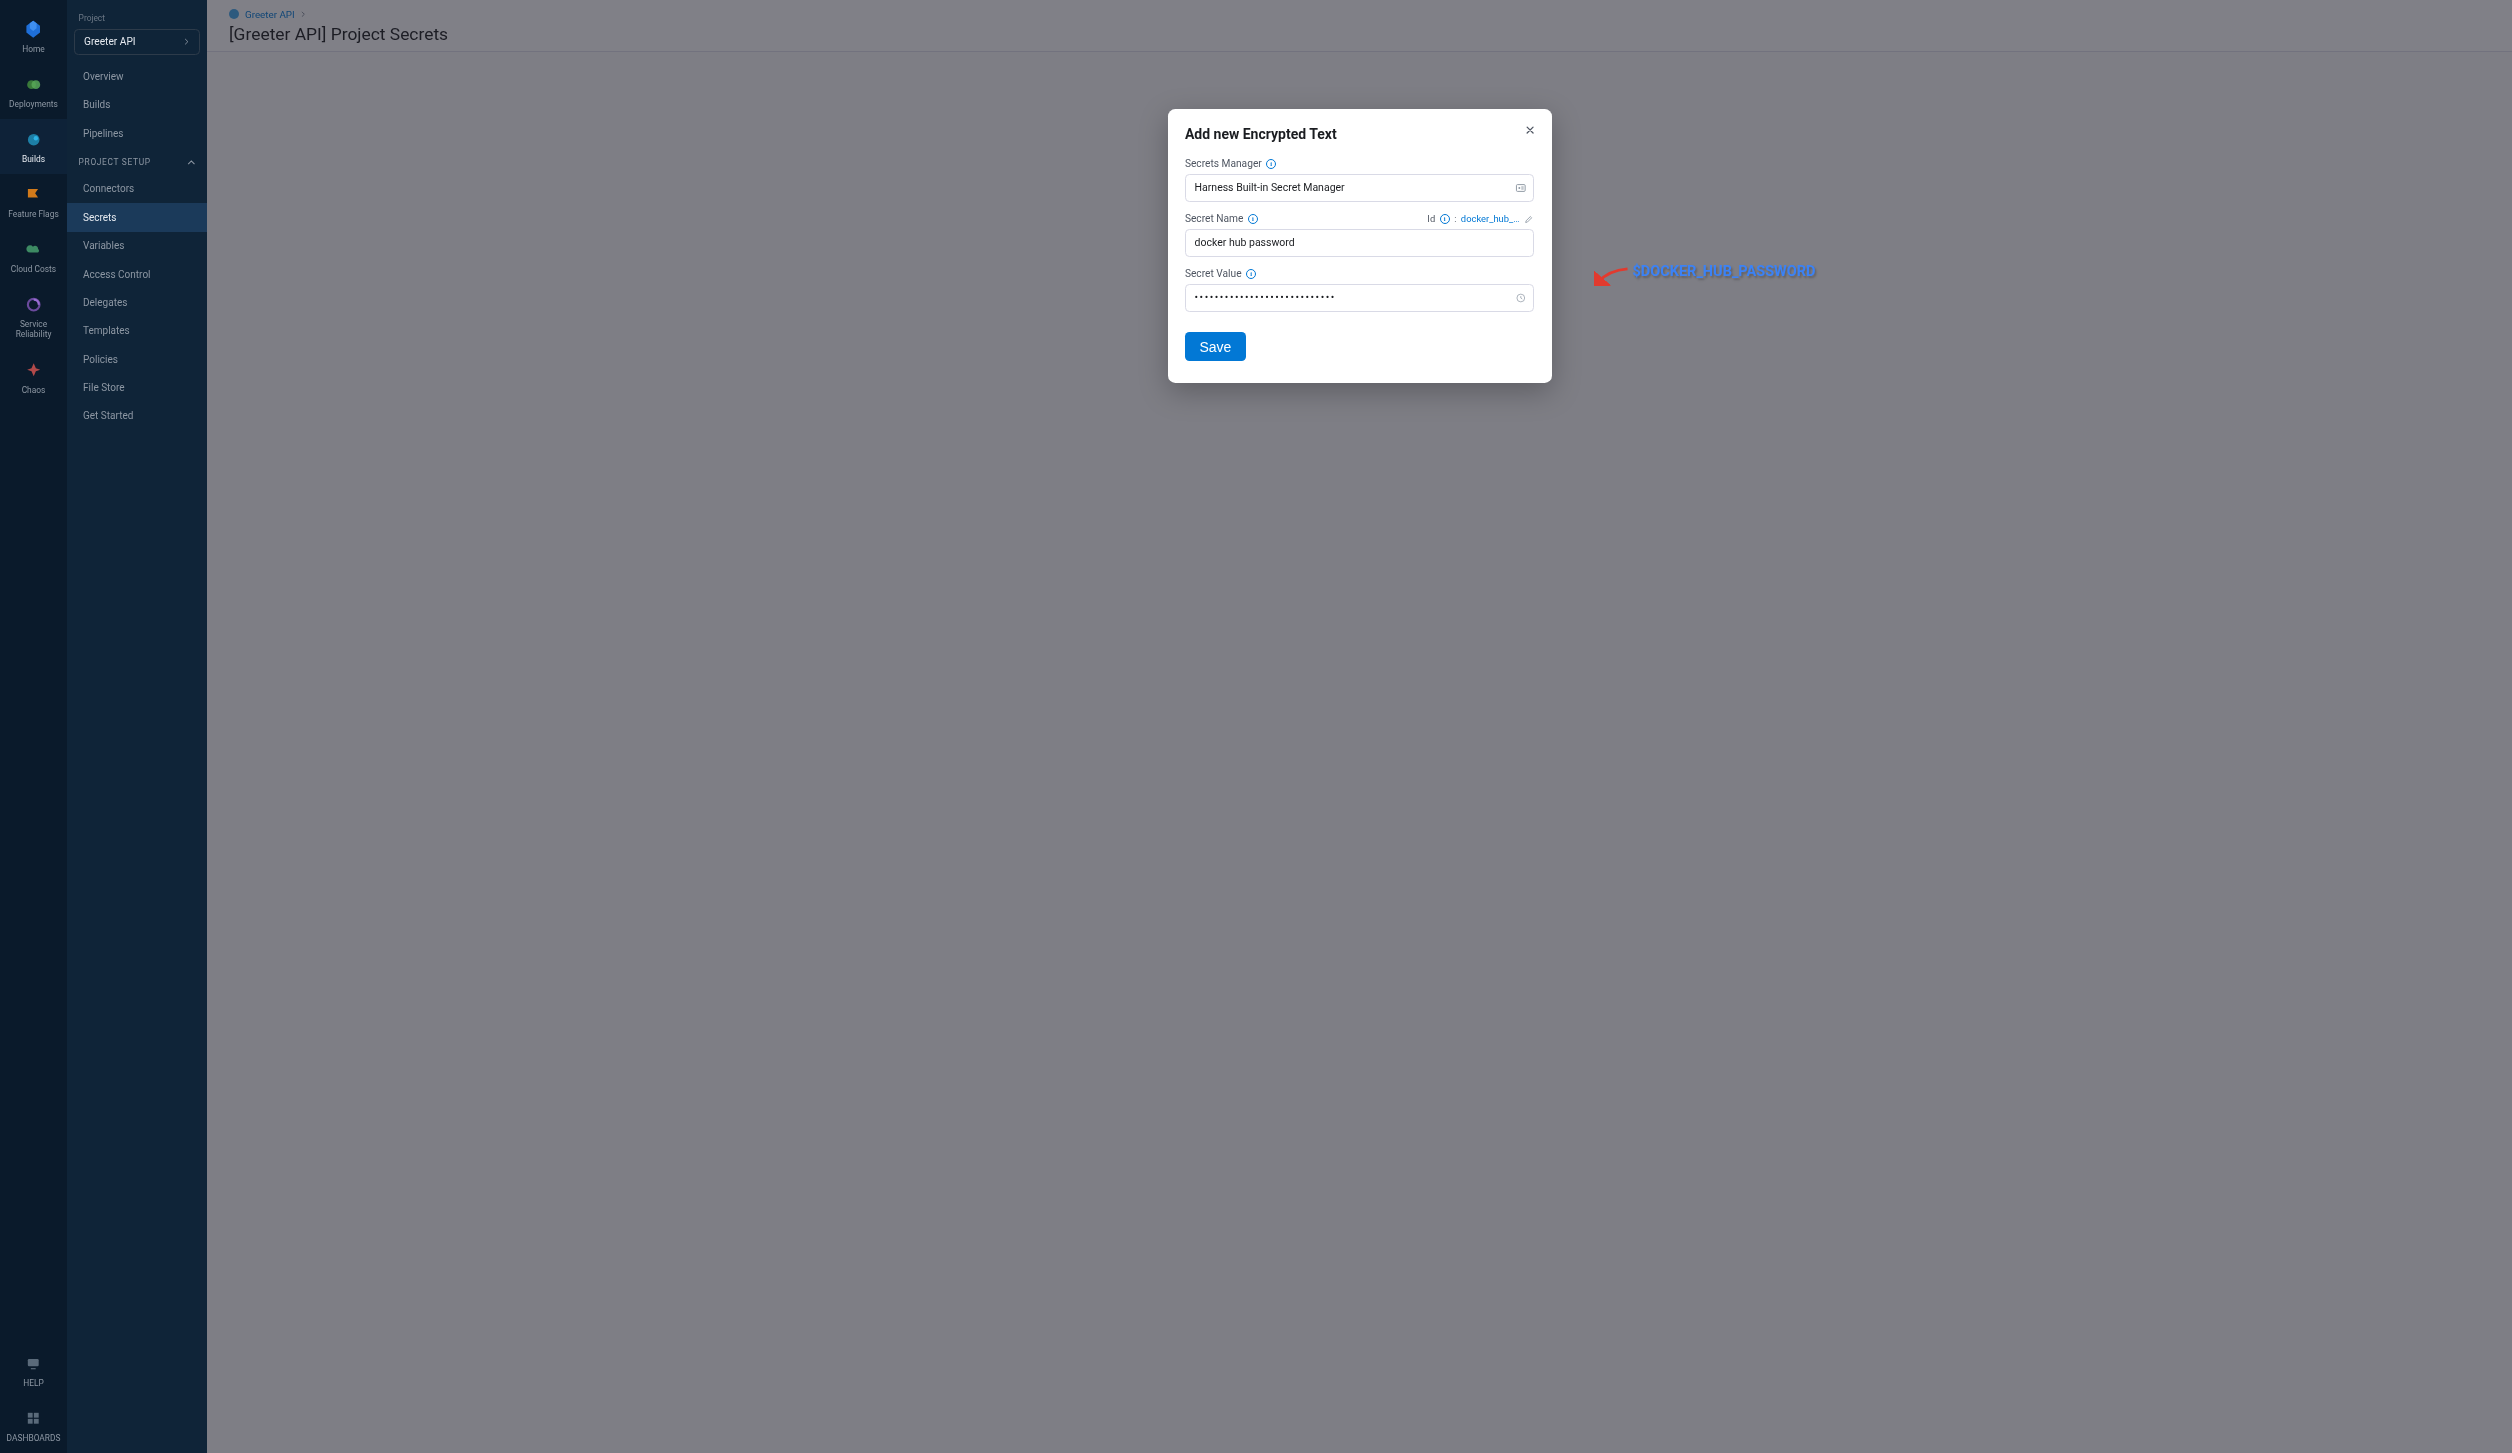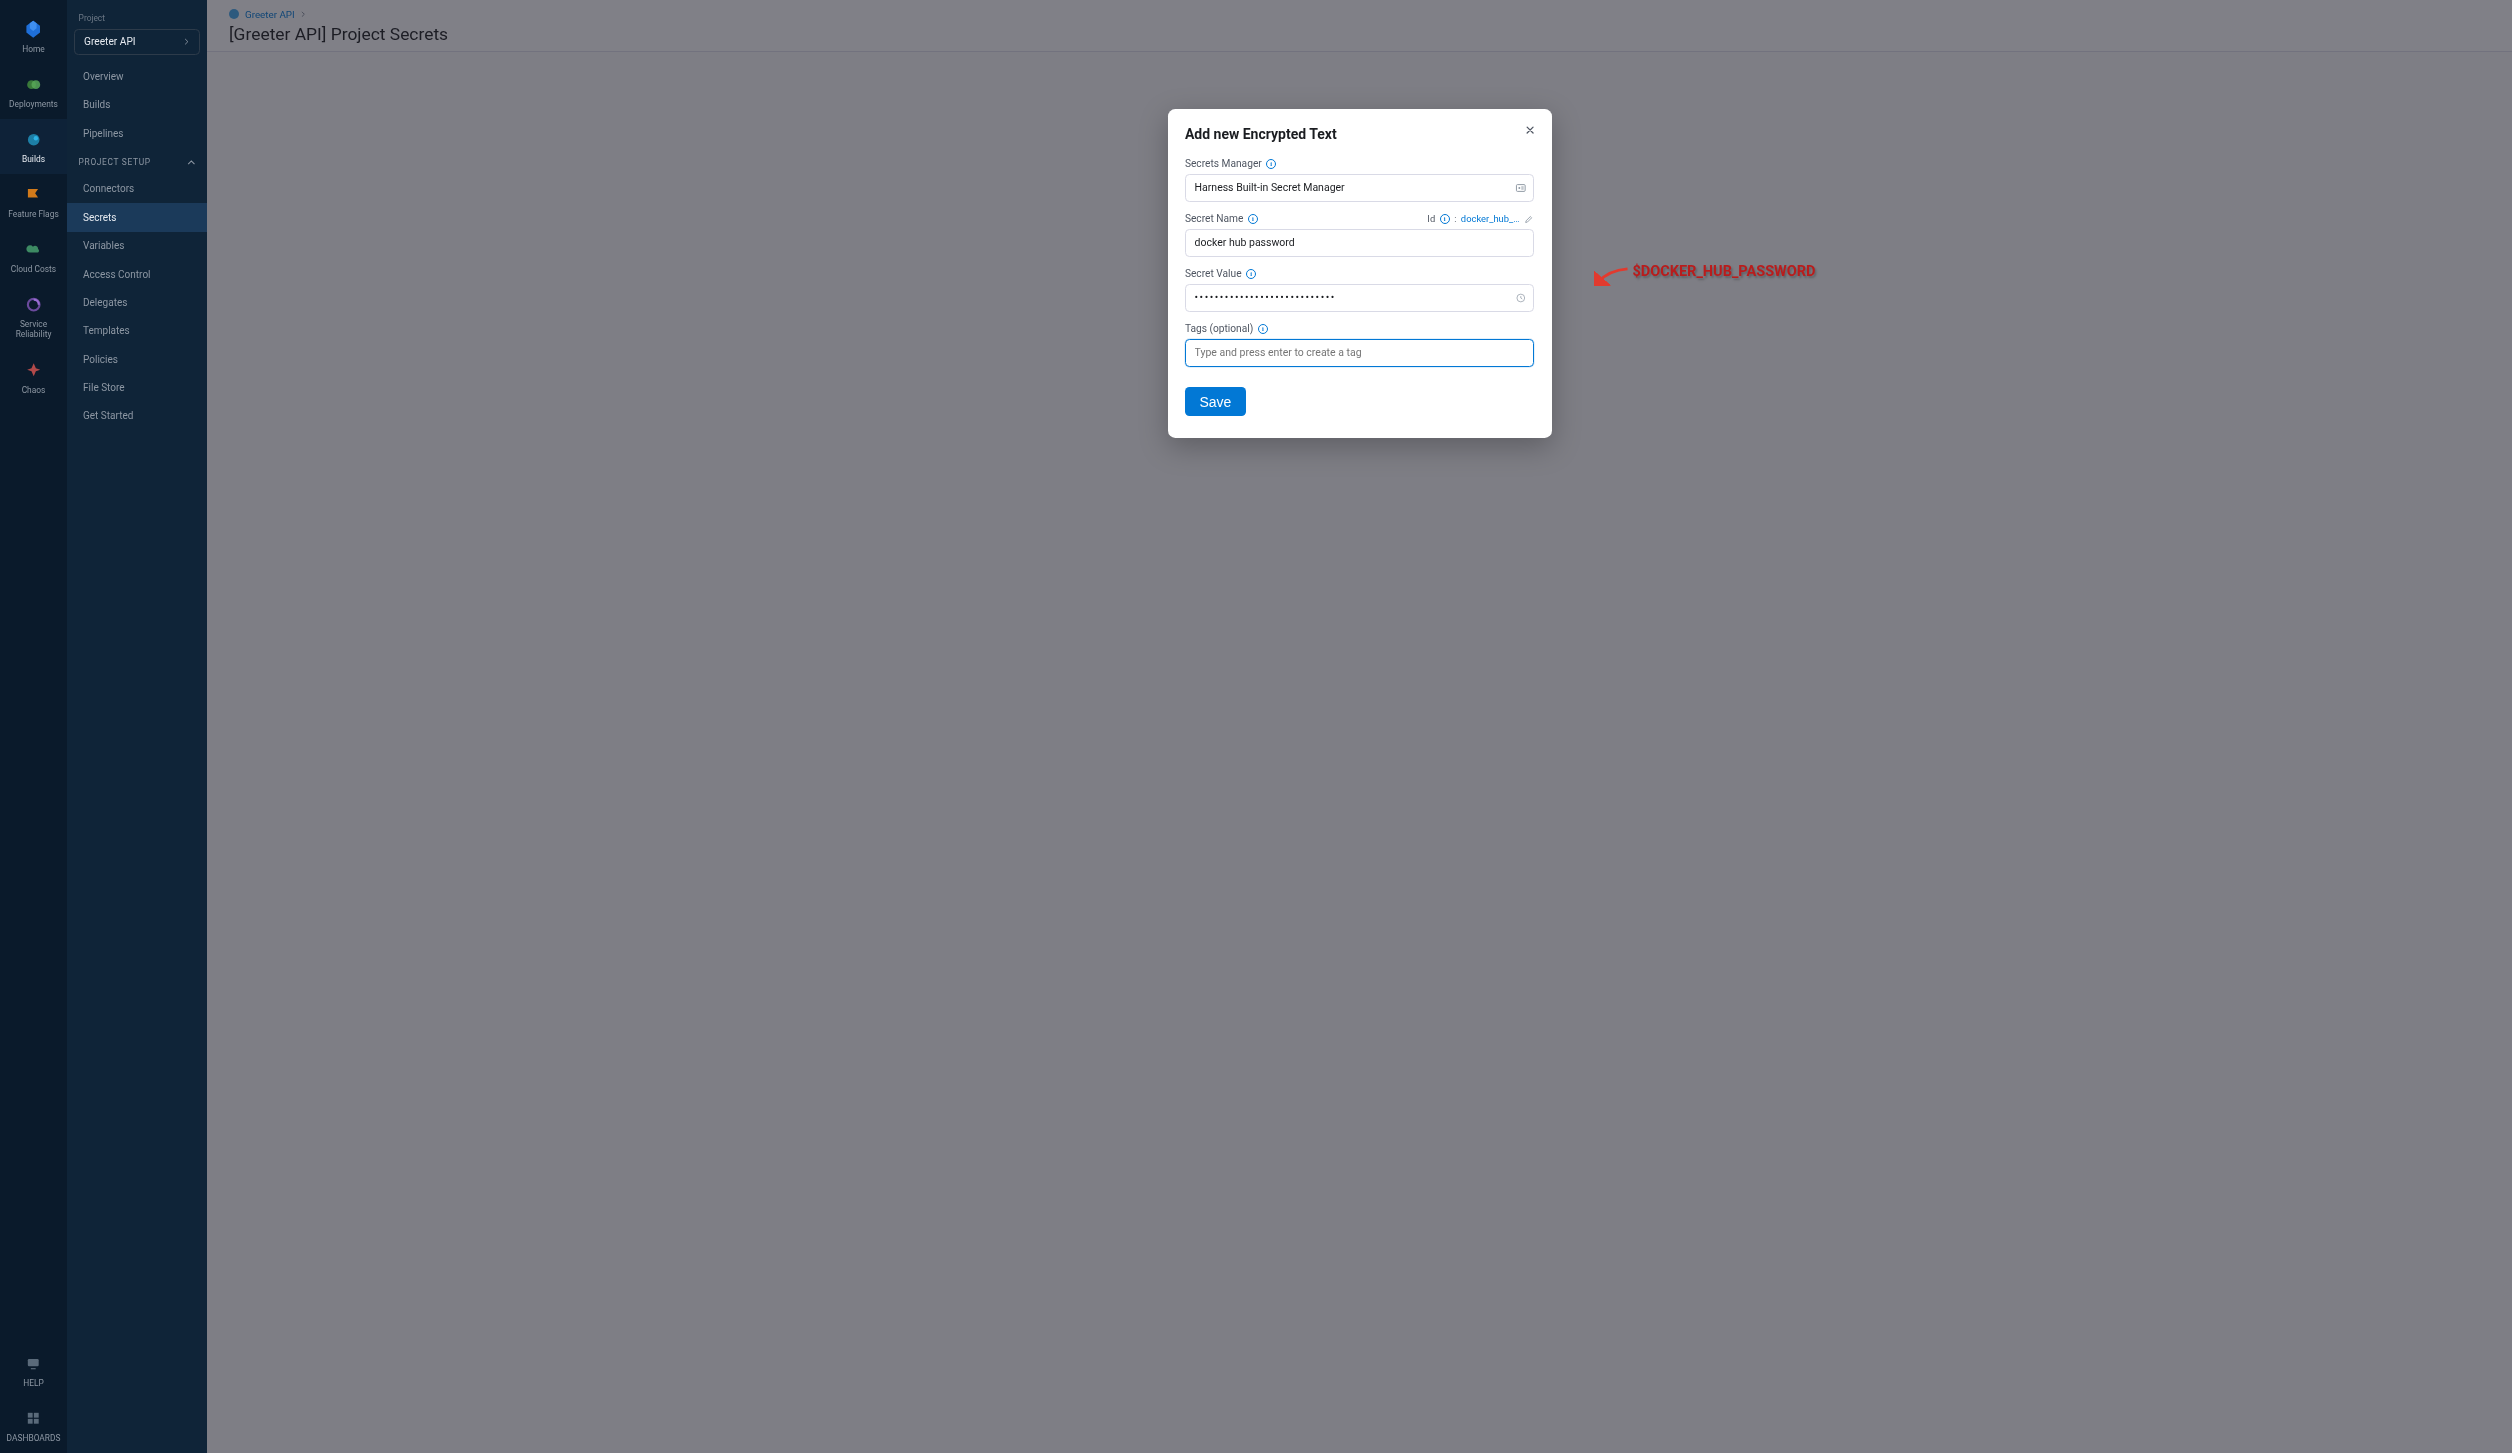--- a/index.html
+++ b/index.html
@@ -101,21 +101,21 @@
     padding-top:109px;
   }
   .modal {
     width:384px; background:#fff; border-radius:7.3px;
     padding:17.4px 17.4px 22px;
     box-shadow:0 8.7px 29px rgba(0,0,0,.25);
     position:relative;
   }
   .annotation {
     position:absolute; left:465px; top:154px;
-    font-weight:700; font-size:14.5px; color:#b91c1c;
+    font-weight:700; font-size:14.5px; color:#3b82f6;
     text-shadow:1.5px 1.5px 2.2px rgba(0,0,0,0.25);
     pointer-events:none; white-space:nowrap;
   }
   .arrow-annot {
     position:absolute; left:426px; top:157px; pointer-events:none;
   }
   .modal .title {
     font-size:14px; font-weight:700; color:#1b1d21;
     margin-bottom:16px; display:flex; justify-content:space-between; align-items:center;
   }
@@ -390,29 +390,20 @@
                   <circle cx="12" cy="12" r="8" fill="none" stroke="#8d97a3" stroke-width="1.5"></circle>
                   <path d="M12 8v4l3 2" stroke="#8d97a3" stroke-width="1.5" fill="none"></path>
                 </svg>
             </span>
           </div>
         </div>
 
         
 
         
-        <div class="field">
-          <div class="field-label">
-            <span class="left">
-              <span>Tags (optional)</span>
-              <span class="info-icon">i</span>
-            </span>
-          </div>
-          <input type="text" class="focused" placeholder="Type and press enter to create a tag" style="">
-        </div>
 
         <button class="btn-primary">Save</button>
 
         
         <div class="arrow-annot">
           <svg width="35" height="20.4" viewBox="0 0 48 28">
             <defs>
               <marker id="ah" markerWidth="8" markerHeight="8" refX="2" refY="4" orient="auto">
                 <path d="M0 0 L8 4 L0 8 Z" fill="#e23a2e"></path>
               </marker>

